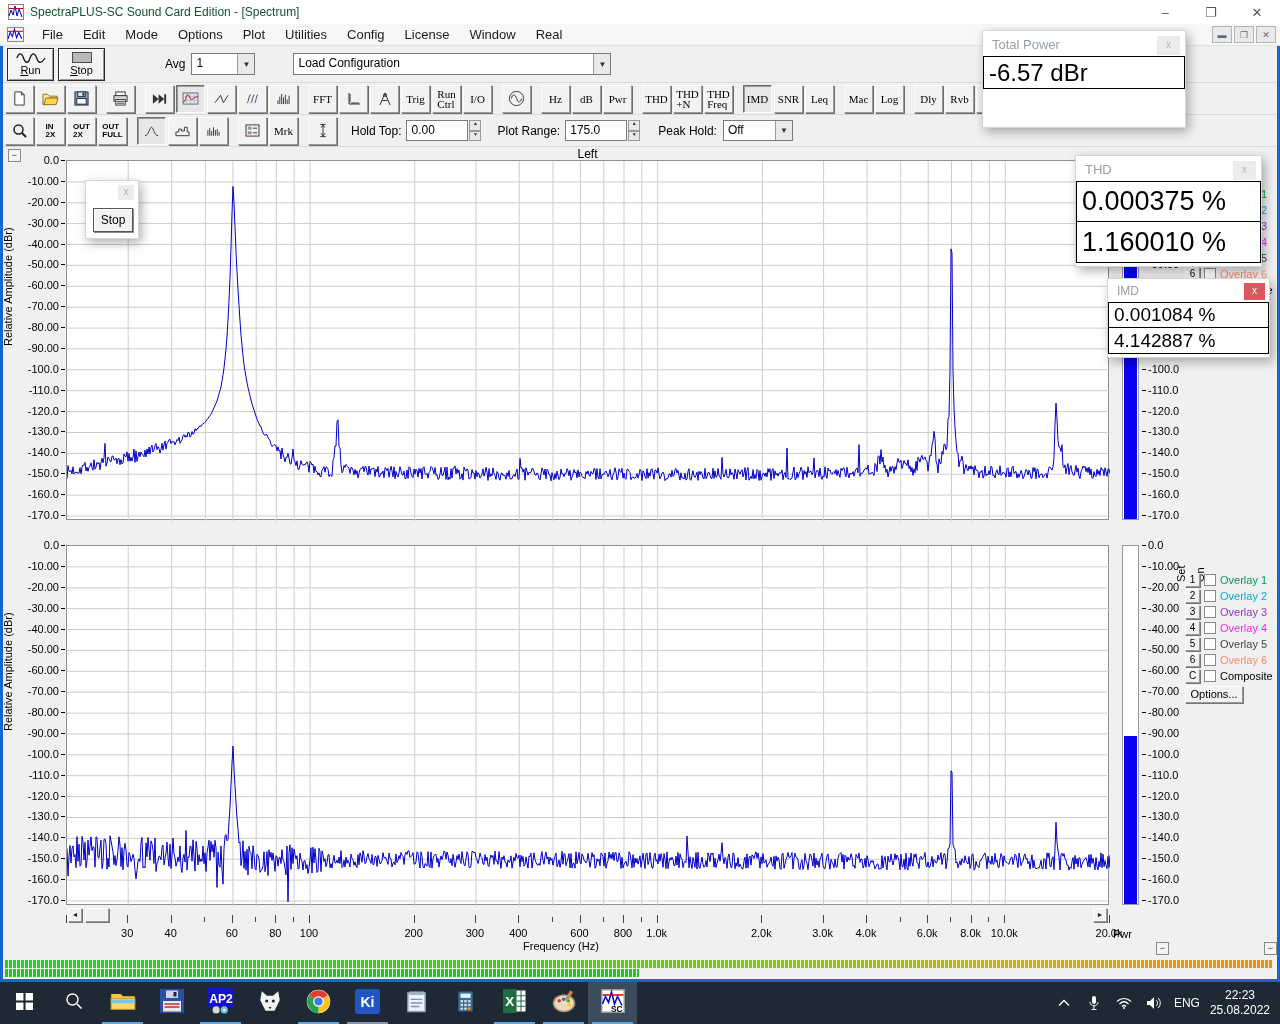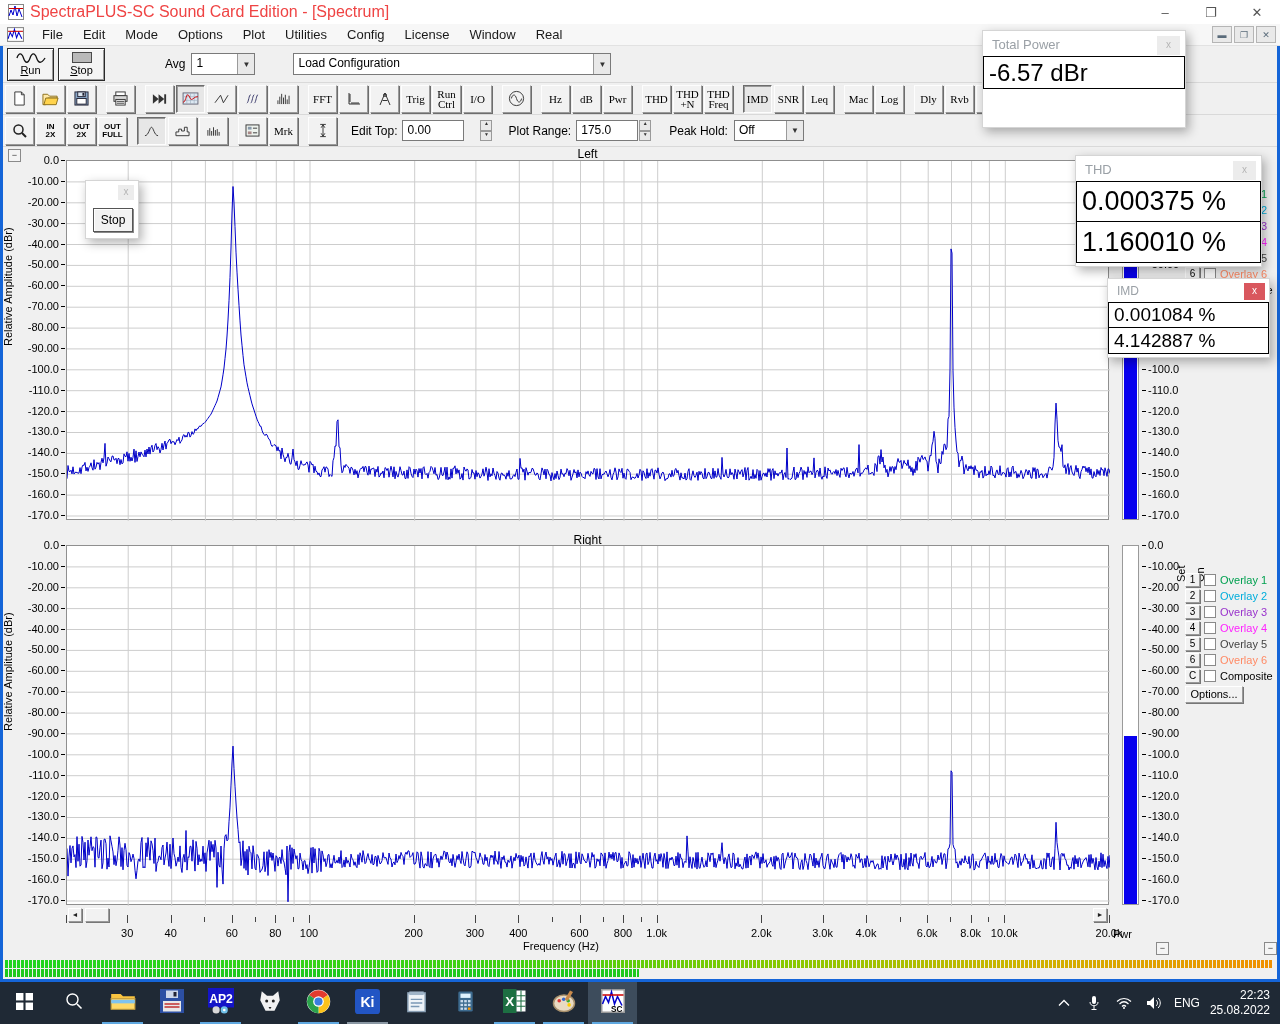--- a/index.html
+++ b/index.html
@@ -3,21 +3,21 @@
 <meta charset="utf-8">
 <style>
   * { margin:0; padding:0; box-sizing:border-box; }
   html,body { width:1280px; height:1024px; overflow:hidden; }
   body { font-family:"Liberation Sans", sans-serif; }
   #screen { position:relative; width:1280px; height:1024px; background:#f0f0f0; }
 
   
   .titlebar { position:absolute; left:0; top:0; width:1280px; height:24px; background:#ffffff; display:flex; align-items:center; }
   .titlebar .appicon { width:16px; height:16px; margin:0 6px 0 8px; }
-  .titlebar .title { font-size:16px; color:#ef4444; }
+  .titlebar .title { font-size:12px; color:#14532d; }
   .wincontrols { position:absolute; right:0; top:0; height:24px; display:flex; }
   .wincontrols .wc { width:46px; height:24px; display:flex; align-items:center; justify-content:center; color:#555; font-size:13px; }
 
   
   .menubar { position:absolute; left:0; top:24px; width:1280px; height:22px; background:#f7f7f7; display:flex; align-items:center; border-bottom:1px solid #e2e2e2; }
   .menubar .appicon { width:17px; height:15px; margin:0 8px 0 7px; }
   .menu-item { font-size:13px; color:#1a1a1a; padding:2px 10px; }
   .mdicontrols { position:absolute; right:4px; top:2px; display:flex; gap:2px; }
   .mdibtn { width:20px; height:17px; background:#e9e9e9; border:1px solid #b5b5b5; font-size:9px; color:#5a6b7a; display:flex; align-items:center; justify-content:center; }
 
@@ -28,21 +28,21 @@
   .tb1 { position:relative; height:37px; display:flex; align-items:center; border-bottom:1px solid #d9d9d9; }
   .bigbtn { width:47px; height:33px; margin-left:4px; background:#f4f4f4; border:1px solid #2a2a2a; box-shadow:inset 1px 1px 0 #ffffff, inset -1px -1px 0 #9a9a9a; display:flex; flex-direction:column; align-items:center; justify-content:center; }
   .bigbtn .blab { display:block; font-size:11px; line-height:12px; }
   .bigbtn .blab::first-letter { text-decoration:underline; }
   .stopglyph { width:20px; height:11px; background:#b9b9b9; border:1px solid #4a4a4a; margin-bottom:1px; }
   .lbl { font-size:12px; color:#000; }
   .combo { display:flex; height:22px; border:1px solid #7a7a7a; background:#fff; }
   .combo .fld { font-size:12px; padding:2px 4px; flex:1; white-space:nowrap; overflow:hidden; }
   .drop { width:17px; background:#e9e9e9; border-left:1px solid #9a9a9a; display:flex; align-items:center; justify-content:center; font-size:8px; color:#333; }
   .tbrow { position:relative; height:32px; display:flex; align-items:center; border-bottom:1px solid #d9d9d9; }
-  .tbtn { width:29px; height:28px; margin-left:2px; background:#f2f2f2; border:1px solid #9a9a9a; border-top-color:#fdfdfd; border-left-color:#fdfdfd; box-shadow:1px 1px 0 #6d6d6d; display:flex; align-items:center; justify-content:center; text-align:center; font-family:"Liberation Serif", serif; font-size:11px; line-height:10px; white-space:pre-line; color:#000; }
+  .tbtn { width:29px; height:28px; margin-left:2px; background:#f2f2f2; border:1px solid #9a9a9a; border-top-color:#fdfdfd; border-left-color:#fdfdfd; box-shadow:1px 1px 0 #6d6d6d; display:flex; align-items:center; justify-content:center; font-family:"Liberation Serif", serif; font-size:11px; line-height:10px; white-space:pre-line; color:#000; }
   .tbtn.pressed { background:#e7e7e7; border:1px solid #6d6d6d; border-bottom-color:#fdfdfd; border-right-color:#fdfdfd; box-shadow:inset 1px 1px 0 #9a9a9a; }
   .tbtn.gap { margin-left:10px; }
   .tbtn svg { display:block; }
   .tbtn .tiny { font-size:8px; line-height:8px; font-family:"Liberation Sans", sans-serif; font-weight:bold; }
   .numbox { display:flex; height:21px; }
   .numbox .nfld { width:62px; background:#fff; border:1px solid #7a7a7a; font-size:12px; padding:2px 4px; }
   .spin { width:12px; display:flex; flex-direction:column; margin-left:1px; }
   .spin div { flex:1; background:#e9e9e9; border:1px solid #9a9a9a; font-size:5px; line-height:4px; text-align:center; color:#333; }
 
   
@@ -90,21 +90,21 @@
 
   
   .taskbar { position:absolute; left:0; top:982px; width:1280px; height:42px; background:#1f2935; display:flex; align-items:stretch; }
   .tslot { width:49px; display:flex; align-items:center; justify-content:center; position:relative; }
   .tslot.active { background:#3d4c5c; }
   .tslot .underline { position:absolute; bottom:0; left:4px; right:4px; height:2px; background:#5fa8e0; }
   .tslot .underline.gray { background:#8a97a3; }
   .tray { position:absolute; right:0; top:0; height:42px; display:flex; align-items:center; gap:10px; padding-right:10px; color:#fff; }
   .tray .ticon { width:20px; height:20px; display:flex; align-items:center; justify-content:center; }
   .tray .lang { font-size:12px; }
-  .clock { text-align:right; font-size:12px; line-height:15px; }
+  .clock { text-align:center; font-size:12px; line-height:15px; }
 </style>
 </head>
 <body>
 
 <div id="screen">
 
   <div class="titlebar">
     <span class="appicon">
       <svg viewBox="0 0 16 16" width="16" height="16">
           <rect x="0.5" y="0.5" width="15" height="15" fill="#fff" stroke="#888"></rect>
@@ -271,22 +271,22 @@
               <rect x="3" y="3" width="4" height="3" fill="#89a"></rect>
               <path d="M8.5 4.5H13" stroke="#333"></path>
               <rect x="3" y="8" width="4" height="3" fill="#a88"></rect>
               <path d="M8.5 9.5H13" stroke="#333"></path>
             </svg></div>
           <div class="tbtn"><span>Mrk</span></div>
           <div class="tbtn gap"><svg viewBox="0 0 10 16" width="10" height="15">
               <path d="M2 1.5h6M2 14.5h6M5 2v12M3 5l2-3 2 3M3 11l2 3 2-3" stroke="#333" fill="none"></path>
             </svg></div>
         </span>
-      <span class="lbl" style="margin-left:14px;">Edit Top:</span>
-      <span class="numbox" style="margin-left:5px;gap:15px;">
+      <span class="lbl" style="margin-left:14px;">Hold Top:</span>
+      <span class="numbox" style="margin-left:5px;">
         <span class="nfld">0.00</span>
         <span class="spin">
             <div>▲</div>
             <div>▼</div>
           </span>
       </span>
       <span class="lbl" style="margin-left:16px;">Plot Range:</span>
       <span class="numbox" style="margin-left:5px;">
         <span class="nfld">175.0</span>
         <span class="spin">
@@ -426,21 +426,20 @@
             <span class="ovl-lab" style="color: rgb(255, 138, 101);">Overlay 6</span>
           </div>
           <div class="ovl-row" style="left: 0px; top: 122px;">
             <div class="ovl-btn">C</div>
             <div class="ovl-cb"></div>
             <span class="ovl-lab" style="color: rgb(0, 0, 0);">Composite</span>
           </div>
           <div class="ovl-opts" style="left: 0px; top: 140px;">Options...</div>
         </div>
 
-      <div class="plot-title" style="top:386px;">Right</div>
       <div class="yaxis-title" style="top:571px;">Relative Amplitude (dBr)</div>
       <div class="plotframe" style="top:398px;" id="plot-bottom">
           <svg width="1043" height="360">
             <path d="M61.2 0V360M104.7 0V360M138.4 0V360M165.9 0V360M189.2 0V360M209.3 0V360M227.1 0V360M243.0 0V360M347.7 0V360M408.9 0V360M452.3 0V360M486.0 0V360M513.5 0V360M536.8 0V360M557.0 0V360M574.8 0V360M590.7 0V360M695.3 0V360M756.6 0V360M800.0 0V360M833.7 0V360M861.2 0V360M884.5 0V360M904.6 0V360M922.4 0V360M938.3 0V360M0 20.9H1043M0 41.8H1043M0 62.6H1043M0 83.5H1043M0 104.4H1043M0 125.3H1043M0 146.2H1043M0 167.1H1043M0 187.9H1043M0 208.8H1043M0 229.7H1043M0 250.6H1043M0 271.5H1043M0 292.4H1043M0 313.2H1043M0 334.1H1043M0 355.0H1043" stroke="#cdcdcd" fill="none"></path>
             <path d="M0 302.5L1 330.1L2 310.1L3 299.5L4 316.9L5 302.3L6 299.9L7 310.9L8 308.6L9 321.6L10 290.6L11 315.3L12 298.2L13 320.2L14 319.0L15 290.4L16 296.3L17 314.0L18 296.2L19 321.7L20 314.8L21 294.0L22 309.2L23 300.7L24 290.8L25 304.7L26 300.7L27 301.5L28 321.2L29 290.9L30 291.5L31 311.5L32 312.1L33 301.7L34 294.1L35 322.7L36 316.9L37 293.4L38 293.0L39 297.7L40 323.2L41 312.2L42 321.0L43 289.8L44 294.9L45 300.3L46 305.9L47 318.6L48 309.5L49 319.7L50 313.9L51 304.3L52 290.8L53 299.1L54 320.6L55 301.6L56 323.8L57 304.7L58 297.3L59 303.7L60 319.3L61 321.0L62 306.6L63 309.1L64 315.7L65 312.7L66 308.1L67 312.4L68 324.2L69 332.8L70 324.4L71 315.0L72 312.9L73 315.5L74 296.6L75 291.5L76 321.9L77 320.6L78 321.9L79 296.8L80 310.8L81 291.5L82 303.1L83 314.2L84 294.8L85 297.9L86 304.3L87 317.5L88 292.1L89 325.5L90 317.1L91 315.3L92 309.9L93 310.7L94 313.8L95 301.5L96 299.0L97 318.9L98 312.1L99 307.0L100 296.1L101 312.0L102 320.4L103 298.2L104 322.6L105 309.8L106 292.0L107 307.6L108 311.8L109 320.2L110 316.3L111 311.0L112 315.7L113 299.9L114 321.4L115 326.5L116 312.0L117 308.3L118 316.1L119 284.5L120 324.1L121 310.7L122 311.6L123 300.3L124 300.3L125 315.2L126 293.8L127 310.1L128 325.1L129 295.4L130 302.2L131 319.0L132 308.7L133 315.8L134 312.9L135 315.3L136 300.1L137 317.7L138 306.8L139 325.5L140 306.9L141 301.0L142 294.2L143 314.5L144 295.4L145 305.7L146 298.4L147 311.3L148 294.3L149 302.0L150 341.4L151 306.2L152 319.1L153 321.2L154 300.0L155 323.2L156 338.1L157 302.9L158 290.0L159 288.6L160 294.9L161 293.6L162 275.8L163 261.1L164 239.1L165 217.0L166 200.1L167 222.6L168 240.2L169 257.0L170 272.0L171 283.5L172 297.0L173 295.8L174 319.6L175 311.8L176 294.8L177 322.4L178 305.4L179 324.3L180 303.3L181 329.0L182 300.2L183 305.6L184 306.8L185 322.9L186 299.7L187 308.3L188 322.2L189 323.9L190 308.4L191 309.8L192 312.8L193 326.4L194 324.4L195 323.7L196 319.7L197 305.8L198 325.7L199 319.1L200 305.6L201 329.5L202 303.7L203 311.5L204 306.3L205 314.5L206 307.0L207 314.9L208 325.4L209 309.7L210 311.0L211 320.1L212 311.9L213 311.2L214 317.6L215 303.6L216 313.9L217 316.1L218 322.3L219 328.8L220 300.0L221 355.8L222 306.3L223 298.8L224 323.4L225 301.7L226 317.5L227 303.0L228 308.5L229 312.9L230 309.7L231 323.0L232 322.5L233 307.1L234 313.3L235 315.4L236 324.0L237 314.9L238 314.7L239 322.7L240 318.6L241 327.6L242 321.5L243 313.8L244 301.7L245 327.1L246 301.2L247 317.0L248 302.7L249 313.8L250 326.4L251 325.0L252 302.3L253 305.6L254 325.7L255 304.9L256 308.7L257 315.6L258 312.7L259 320.7L260 316.9L261 308.9L262 308.5L263 321.7L264 317.7L265 322.0L266 315.3L267 309.3L268 317.0L269 316.8L270 314.2L271 317.1L272 311.1L273 317.6L274 304.6L275 321.5L276 320.5L277 314.1L278 321.1L279 311.0L280 317.3L281 314.3L282 316.7L283 321.0L284 308.1L285 312.6L286 313.5L287 319.3L288 315.8L289 320.1L290 321.7L291 308.6L292 318.7L293 306.8L294 310.4L295 316.2L296 304.6L297 309.9L298 317.7L299 316.4L300 310.9L301 307.5L302 312.8L303 314.5L304 317.4L305 308.5L306 318.8L307 318.2L308 310.4L309 310.6L310 320.4L311 309.4L312 313.3L313 317.9L314 317.1L315 314.6L316 306.6L317 311.9L318 311.8L319 311.5L320 315.1L321 318.4L322 307.0L323 312.1L324 313.0L325 321.0L326 317.1L327 315.9L328 318.9L329 308.0L330 316.6L331 314.5L332 309.5L333 312.8L334 306.4L335 309.2L336 310.5L337 318.5L338 308.5L339 306.2L340 308.4L341 304.8L342 305.0L343 311.4L344 310.4L345 309.3L346 306.6L347 318.1L348 318.1L349 315.8L350 305.8L351 306.9L352 315.6L353 322.1L354 305.8L355 310.7L356 320.7L357 322.1L358 317.7L359 318.3L360 320.1L361 305.6L362 320.1L363 321.6L364 306.0L365 322.1L366 312.9L367 309.8L368 308.4L369 308.5L370 316.5L371 312.3L372 321.2L373 314.3L374 309.9L375 313.6L376 310.1L377 304.9L378 305.9L379 313.1L380 306.0L381 309.2L382 315.8L383 317.0L384 312.6L385 319.8L386 308.4L387 314.9L388 321.3L389 316.2L390 309.6L391 313.5L392 308.1L393 314.3L394 317.5L395 305.5L396 312.8L397 318.3L398 319.9L399 312.7L400 305.8L401 308.2L402 321.3L403 321.8L404 319.8L405 305.2L406 305.8L407 306.7L408 306.2L409 311.7L410 313.9L411 317.5L412 313.4L413 306.9L414 310.7L415 311.7L416 318.1L417 318.3L418 308.5L419 314.8L420 311.2L421 319.4L422 320.6L423 312.8L424 309.0L425 311.6L426 309.5L427 318.4L428 305.1L429 315.1L430 314.7L431 318.4L432 305.5L433 314.3L434 322.4L435 311.0L436 313.5L437 309.7L438 316.2L439 316.4L440 321.1L441 314.0L442 316.4L443 315.5L444 309.9L445 322.2L446 316.0L447 311.3L448 314.9L449 307.4L450 311.7L451 312.1L452 309.1L453 320.7L454 309.3L455 315.7L456 310.4L457 320.1L458 318.6L459 310.9L460 317.0L461 322.1L462 309.9L463 310.8L464 307.2L465 322.1L466 314.4L467 306.8L468 313.7L469 316.4L470 318.6L471 319.2L472 317.4L473 319.3L474 310.3L475 305.6L476 314.6L477 318.3L478 309.9L479 306.0L480 313.0L481 310.8L482 318.3L483 311.1L484 314.5L485 312.6L486 319.2L487 314.2L488 310.2L489 307.1L490 320.8L491 317.9L492 313.9L493 321.3L494 316.0L495 305.3L496 318.2L497 307.6L498 308.3L499 319.7L500 315.7L501 312.3L502 307.6L503 322.0L504 307.6L505 322.0L506 317.3L507 317.7L508 322.2L509 305.8L510 317.8L511 313.1L512 306.3L513 316.2L514 317.9L515 307.8L516 310.2L517 314.2L518 314.8L519 317.0L520 315.3L521 307.3L522 313.5L523 321.3L524 314.7L525 306.5L526 311.1L527 308.6L528 322.2L529 320.5L530 312.8L531 315.4L532 313.4L533 319.8L534 306.9L535 308.1L536 310.5L537 320.1L538 306.9L539 322.3L540 317.6L541 314.6L542 306.1L543 312.3L544 308.2L545 312.9L546 306.3L547 314.6L548 306.9L549 306.5L550 315.7L551 315.2L552 306.9L553 309.9L554 322.4L555 311.4L556 321.9L557 318.5L558 316.8L559 315.1L560 320.1L561 319.6L562 305.7L563 307.6L564 313.8L565 322.0L566 308.6L567 321.2L568 311.9L569 316.9L570 312.5L571 318.1L572 314.5L573 309.8L574 321.4L575 314.5L576 307.2L577 315.0L578 322.5L579 307.8L580 307.0L581 318.6L582 315.5L583 306.4L584 315.7L585 322.0L586 322.1L587 310.7L588 307.1L589 315.3L590 313.6L591 318.0L592 308.2L593 315.3L594 307.6L595 311.9L596 321.3L597 307.5L598 313.2L599 322.6L600 305.9L601 322.5L602 316.0L603 311.9L604 314.1L605 311.1L606 313.5L607 319.6L608 319.3L609 310.1L610 319.2L611 306.5L612 321.8L613 307.8L614 312.2L615 312.9L616 321.6L617 316.9L618 315.2L619 316.5L620 289.9L621 305.9L622 321.8L623 310.8L624 317.8L625 322.5L626 311.4L627 315.8L628 321.4L629 306.5L630 323.1L631 306.3L632 321.6L633 322.3L634 316.6L635 311.1L636 318.1L637 321.3L638 320.1L639 314.5L640 321.0L641 306.8L642 309.9L643 315.7L644 307.1L645 308.7L646 306.9L647 321.1L648 312.3L649 321.6L650 317.2L651 314.0L652 308.2L653 315.2L654 307.6L655 296.7L656 311.7L657 317.8L658 311.5L659 313.8L660 322.4L661 311.2L662 307.9L663 316.0L664 321.7L665 321.0L666 306.9L667 308.1L668 322.8L669 316.9L670 320.2L671 311.6L672 321.0L673 318.2L674 320.5L675 322.9L676 322.9L677 315.1L678 311.0L679 322.2L680 307.9L681 321.9L682 311.9L683 310.0L684 319.1L685 308.8L686 310.1L687 312.5L688 308.5L689 305.9L690 312.4L691 306.9L692 313.1L693 322.2L694 310.9L695 317.6L696 307.6L697 317.0L698 316.3L699 313.8L700 321.3L701 318.1L702 317.5L703 315.5L704 311.2L705 318.3L706 320.4L707 310.4L708 323.2L709 309.8L710 315.2L711 311.3L712 313.8L713 322.2L714 323.5L715 308.1L716 307.1L717 322.3L718 317.9L719 313.7L720 310.9L721 306.5L722 311.3L723 311.6L724 309.5L725 306.6L726 323.0L727 312.9L728 307.1L729 311.3L730 311.6L731 313.9L732 322.0L733 323.6L734 316.5L735 313.8L736 323.5L737 319.4L738 307.5L739 314.6L740 317.3L741 323.6L742 314.1L743 308.0L744 309.3L745 314.5L746 320.1L747 307.2L748 321.9L749 312.1L750 319.1L751 314.6L752 321.4L753 313.3L754 310.7L755 307.2L756 319.4L757 322.3L758 322.5L759 315.8L760 309.9L761 307.9L762 317.1L763 323.3L764 313.4L765 316.2L766 318.0L767 321.6L768 313.1L769 320.9L770 321.3L771 312.2L772 308.6L773 307.5L774 306.5L775 316.1L776 308.4L777 323.0L778 309.3L779 310.7L780 316.0L781 310.9L782 314.1L783 313.5L784 307.7L785 311.1L786 320.4L787 319.1L788 322.3L789 308.4L790 310.7L791 312.3L792 307.1L793 316.5L794 313.1L795 313.0L796 321.9L797 319.7L798 312.4L799 321.3L800 309.7L801 313.3L802 320.8L803 317.6L804 314.6L805 316.3L806 314.5L807 318.8L808 322.9L809 320.7L810 318.2L811 317.9L812 323.4L813 322.2L814 323.2L815 309.7L816 322.0L817 314.4L818 310.4L819 318.6L820 323.8L821 310.1L822 315.6L823 315.9L824 308.0L825 314.6L826 319.0L827 314.2L828 307.7L829 313.6L830 309.0L831 311.4L832 314.9L833 323.8L834 308.2L835 320.5L836 320.9L837 313.3L838 323.4L839 307.3L840 321.7L841 323.9L842 311.6L843 320.2L844 307.0L845 316.9L846 320.2L847 308.4L848 311.5L849 307.7L850 316.8L851 317.2L852 322.5L853 311.4L854 310.2L855 313.4L856 312.6L857 311.0L858 306.5L859 319.7L860 321.0L861 315.8L862 321.6L863 320.9L864 316.5L865 310.4L866 320.9L867 313.4L868 314.7L869 317.1L870 316.4L871 309.0L872 313.7L873 312.4L874 306.6L875 318.5L876 312.7L877 307.7L878 308.0L879 322.8L880 316.1L881 302.9L882 302.2L883 297.7L884 224.8L885 226.3L886 298.4L887 302.0L888 303.2L889 317.1L890 315.8L891 321.9L892 318.0L893 314.8L894 319.2L895 312.6L896 315.3L897 317.0L898 309.7L899 314.7L900 316.4L901 318.0L902 310.5L903 322.4L904 319.1L905 308.6L906 307.9L907 324.1L908 322.8L909 315.2L910 319.5L911 320.0L912 321.6L913 314.6L914 314.7L915 312.3L916 310.2L917 308.6L918 306.9L919 312.4L920 322.9L921 310.2L922 316.5L923 314.9L924 318.4L925 309.9L926 318.3L927 317.8L928 307.3L929 316.2L930 314.0L931 321.1L932 321.7L933 313.5L934 307.5L935 310.1L936 320.4L937 309.8L938 314.4L939 316.0L940 316.6L941 317.7L942 318.2L943 314.5L944 311.7L945 310.9L946 318.6L947 314.2L948 308.1L949 309.5L950 315.3L951 321.6L952 307.1L953 311.9L954 319.7L955 316.0L956 315.5L957 309.9L958 307.9L959 313.2L960 312.4L961 317.9L962 315.2L963 323.1L964 315.4L965 308.8L966 321.9L967 314.3L968 321.9L969 322.3L970 322.7L971 321.5L972 322.2L973 319.1L974 314.3L975 322.7L976 322.9L977 312.5L978 313.6L979 323.1L980 306.9L981 311.6L982 307.0L983 320.1L984 321.0L985 313.0L986 310.8L987 323.6L988 302.3L989 276.3L990 296.5L991 304.2L992 311.0L993 324.0L994 308.4L995 307.2L996 310.3L997 307.6L998 312.7L999 314.0L1000 319.4L1001 318.9L1002 324.0L1003 321.0L1004 322.4L1005 315.5L1006 311.5L1007 323.2L1008 309.4L1009 317.9L1010 312.6L1011 320.9L1012 311.6L1013 312.3L1014 321.8L1015 318.5L1016 315.9L1017 314.0L1018 313.0L1019 311.6L1020 315.3L1021 320.8L1022 308.7L1023 321.2L1024 308.4L1025 317.5L1026 312.3L1027 317.2L1028 323.8L1029 311.5L1030 320.9L1031 323.9L1032 315.2L1033 320.9L1034 306.8L1035 321.6L1036 308.2L1037 320.6L1038 314.5L1039 319.5L1040 322.6L1041 310.4L1042 321.4L1043 309.1" stroke="#0000c8" fill="none" stroke-width="1"></path>
           </svg>
         </div>
       <div id="ylab-bot-left">
           <div class="ylab" style="top: 392px; left: 0px; width: 56px; text-align: right;">0.0</div>
           <div class="tickmark" style="left: 58px; top: 398px; width: 4px; height: 1px;"></div>

